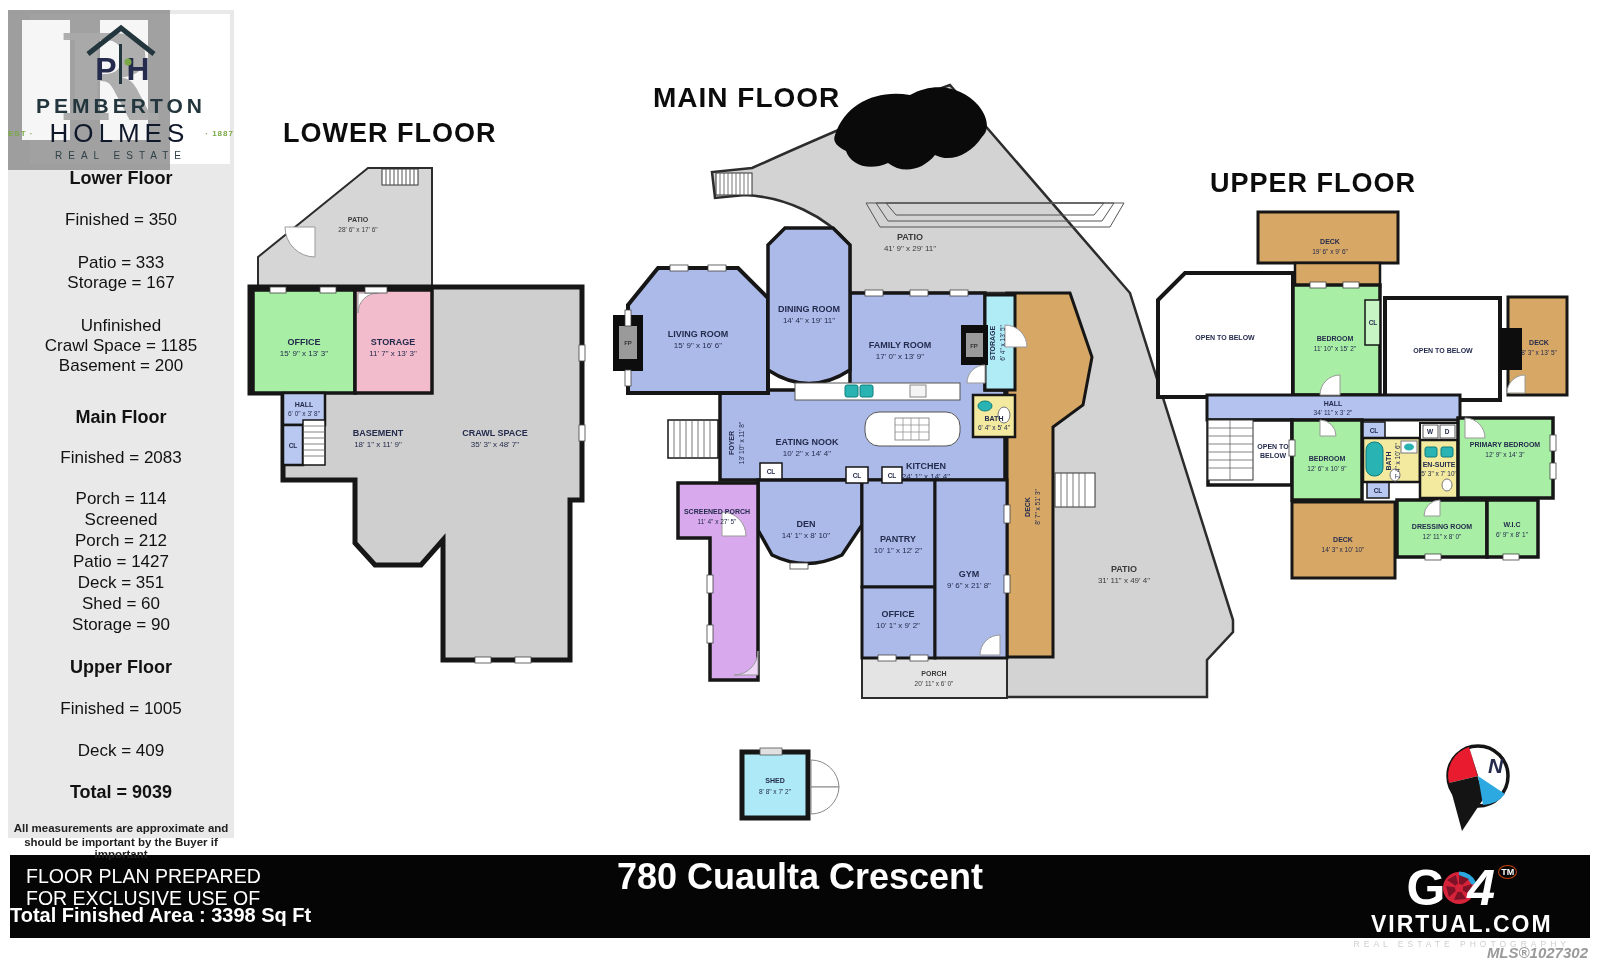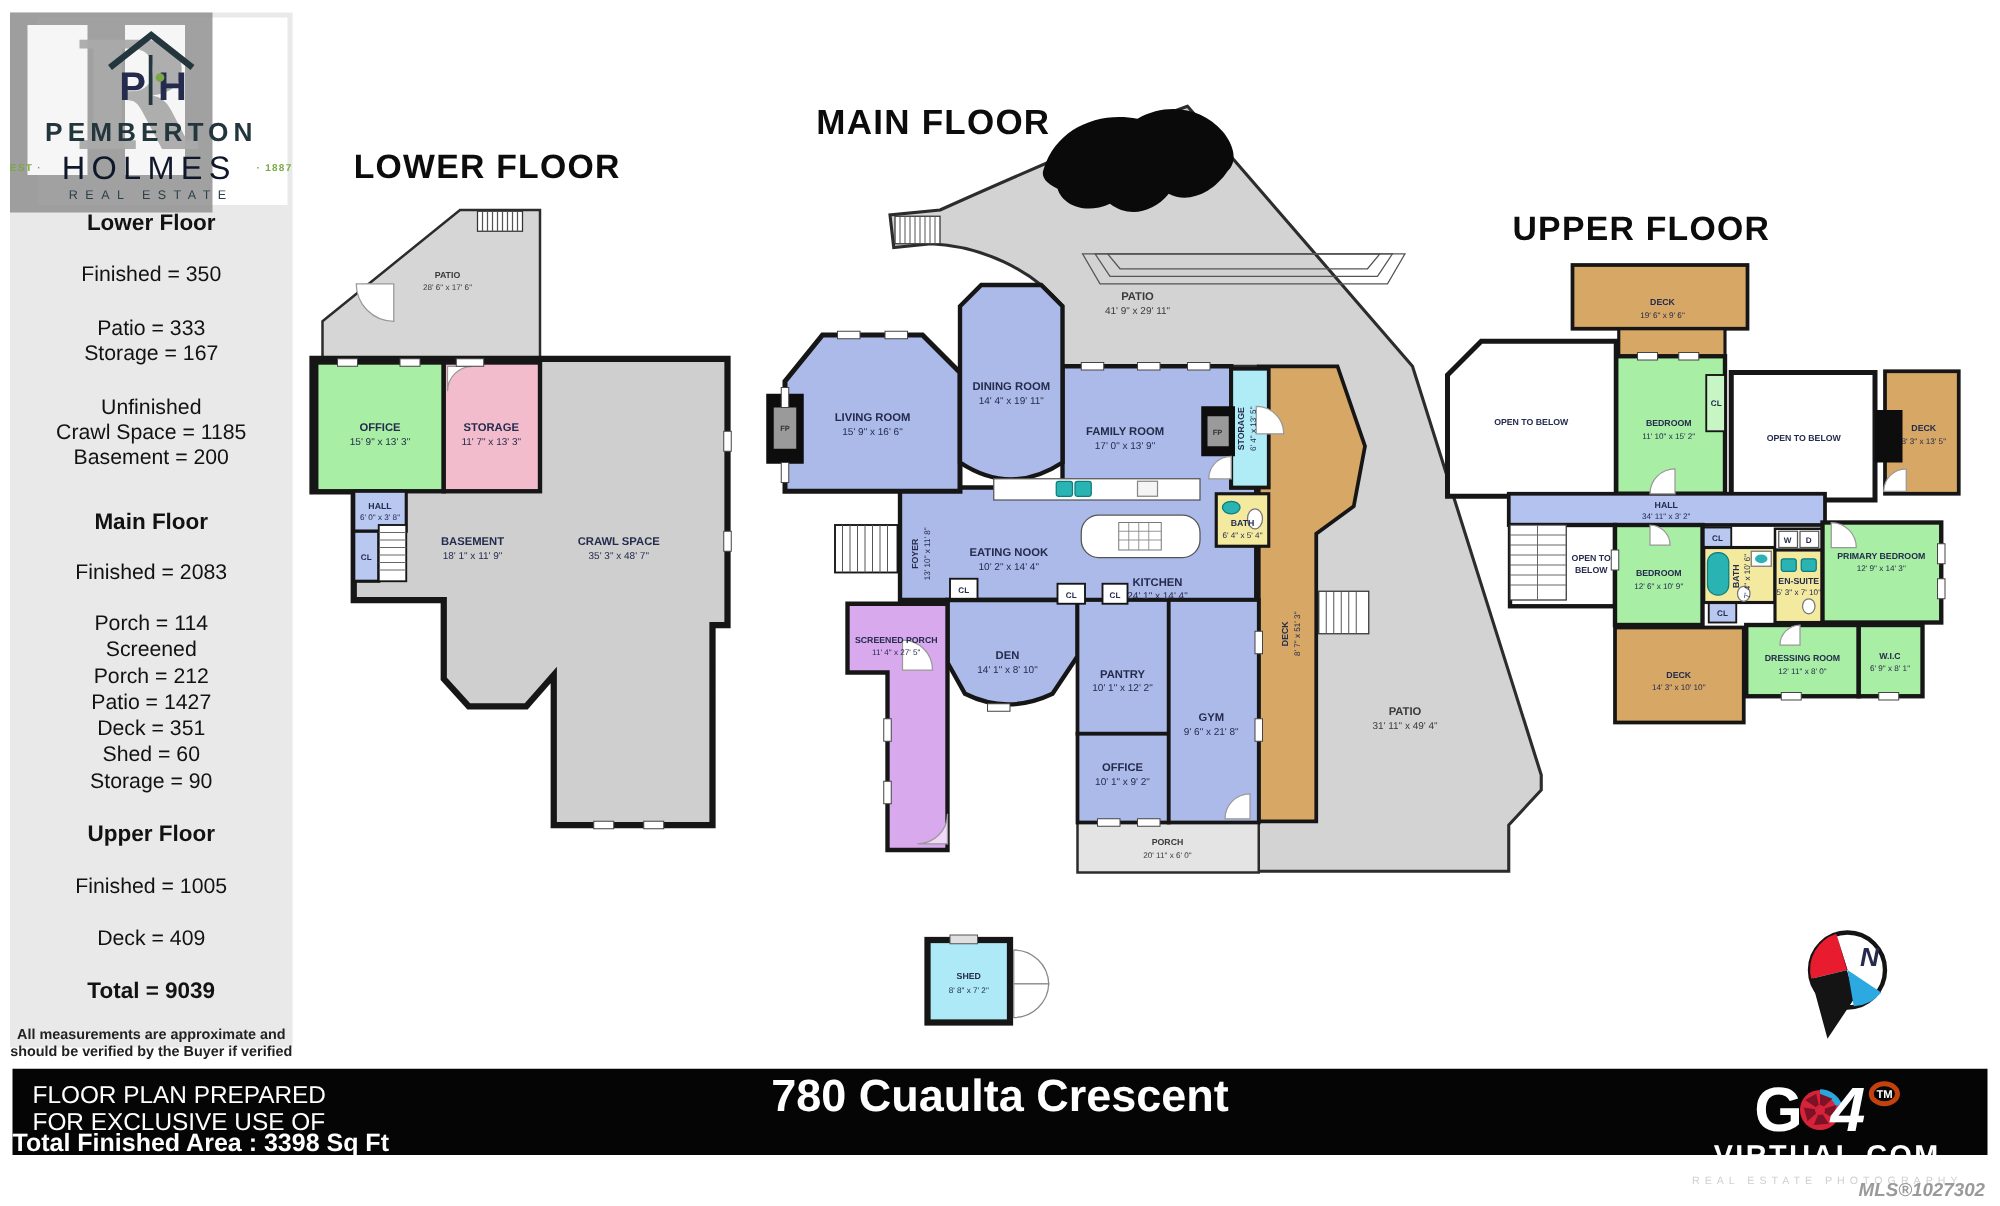--- a/index.html
+++ b/index.html
@@ -28,29 +28,29 @@
   
   svg text{font-family:"Liberation Sans",sans-serif;fill:#242b4d}
   .nm{font-size:9px;font-weight:700;text-anchor:middle}
   .dm{font-size:8px;text-anchor:middle}
   .nm2{font-size:7px;font-weight:700;text-anchor:middle}
   .dm2{font-size:6.5px;text-anchor:middle}
   .cl{font-size:6.5px;font-weight:700;text-anchor:middle}
   .fp{font-size:6px;font-weight:700;text-anchor:middle;fill:#333}
   .gray-lab{fill:#3a3a3a}
   
-  .bottombar{position:absolute;left:10px;top:855px;width:1580px;height:69px;background:#050505}
+  .bottombar{position:absolute;left:10px;top:855px;width:1580px;height:83px;background:#050505}
   .prep{position:absolute;left:16px;top:10px;color:#fff;font-size:19.5px;line-height:22px;font-weight:400}
   .addr{position:absolute;left:0;right:0;top:1px;text-align:center;color:#fff;font-size:36px;font-weight:700}
   .tfa{position:absolute;left:0;right:0;top:49px;color:#fff;font-size:20px;font-weight:700}
   .go4{position:absolute;right:20px;top:4px;text-align:center;color:#fff;z-index:2}
   .go4row{display:flex;align-items:center;justify-content:center}
   .go4g{font-size:50px;font-weight:700;letter-spacing:-2px}
   .go4f{font-size:50px;font-weight:700;font-style:italic;margin-left:-8px}
-  .go4tm{font-size:9px;font-weight:700;align-self:flex-start;margin-top:6px;margin-left:3px;border:4px solid #c2410c;border-radius:50%;padding:1px 2px}
+  .go4tm{font-size:9px;font-weight:700;align-self:flex-start;margin-top:6px;margin-left:3px;border:1px solid #c2410c;border-radius:50%;padding:1px 2px}
   .go4site{font-size:23px;font-weight:700;letter-spacing:2px;margin-top:-6px}
   .go4tag{font-size:8.5px;letter-spacing:4px;color:#cfcfcf;margin-top:1px}
   .mls{position:absolute;right:12px;top:944px;color:#9a9a9a;font-weight:700;font-style:italic;font-size:15px;z-index:5}
 </style>
 </head>
 <body>
 
 <div id="page">
 
   <div class="sidebar">
@@ -91,21 +91,21 @@
     <div class="sline" style="top:521px">Porch = 212</div>
     <div class="sline" style="top:542px">Patio = 1427</div>
     <div class="sline" style="top:563px">Deck = 351</div>
     <div class="sline" style="top:584px">Shed = 60</div>
     <div class="sline" style="top:605px">Storage = 90</div>
     <div class="sline sbold" style="top:647px">Upper Floor</div>
     <div class="sline" style="top:689px">Finished = 1005</div>
     <div class="sline" style="top:731px">Deck = 409</div>
     <div class="sline sbold" style="top:772px">Total = 9039</div>
     <div class="sline sdisc" style="top:812px">All measurements are approximate and</div>
-    <div class="sline sdisc" style="top:826px">should be verified by the Buyer if verified</div>
+    <div class="sline sdisc" style="top:826px">should be important by the Buyer if important</div>
   </div>
 
   <div class="ftitle" style="left:283px;top:118px">LOWER FLOOR</div>
   <div class="ftitle" style="left:653px;top:82px;font-size:28px">MAIN FLOOR</div>
   <div class="ftitle" style="left:1210px;top:168px">UPPER FLOOR</div>
 
   <svg class="abs" style="left:245px;top:145px" width="345" height="525" viewBox="0 0 345 525">
 
     <polygon points="13,112 123,23 187,23 187,145 13,145" fill="#d6d6d6" stroke="#2c2c2c" stroke-width="2"></polygon>
     <g stroke="#333" stroke-width="1">

